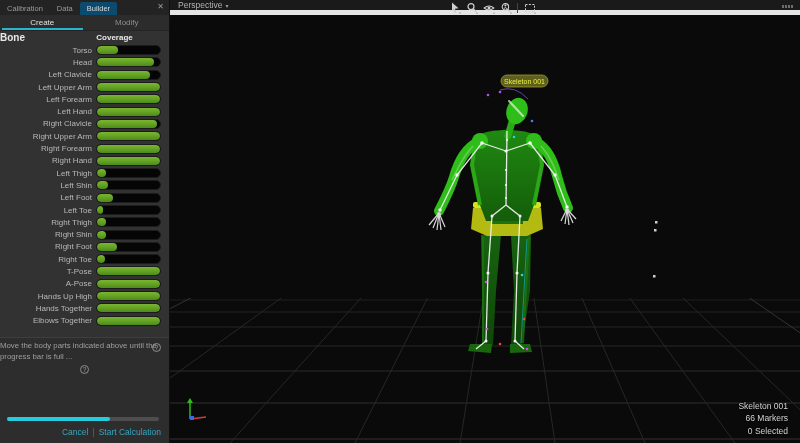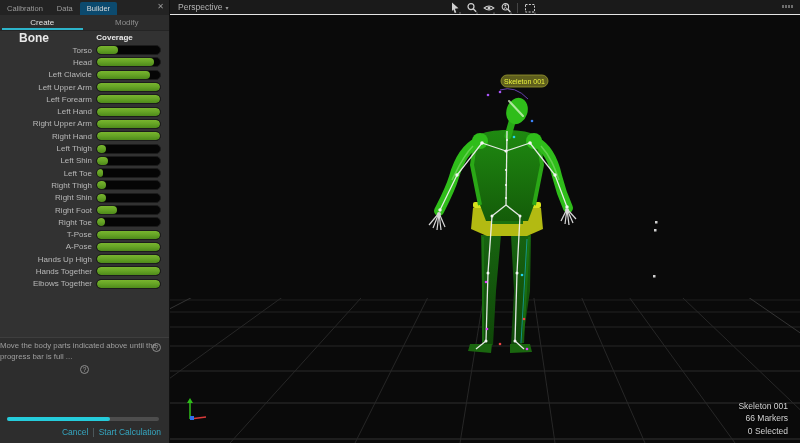--- a/index.html
+++ b/index.html
@@ -10,21 +10,21 @@
   .sidebar { width:170px; height:443px; background:#323232; display:flex; flex-direction:column; border-right:1px solid #101010; }
   .tabbar { height:15px; background:#232323; display:flex; align-items:flex-end; position:relative; flex:0 0 15px; }
   .tab { padding:2px 7px; font-size:7.5px; color:#9b9b9b; cursor:default; }
   .tab.active { background:#0c4a6e; color:#d8d8d8; border-radius:2px 2px 0 0; }
   .close-x { position:absolute; right:5px; top:2px; color:#9a9a9a; font-size:8px; }
   .subtabs { height:16px; display:flex; background:#2c2c2c; flex:0 0 16px; border-bottom:1px solid #242424;}
   .subtab { flex:1; text-align:center; line-height:15px; font-size:8px; color:#8d8d8d; position:relative; }
   .subtab.active { color:#e2e2e2; }
   .subtab.active::after { content:""; position:absolute; left:2px; right:2px; bottom:0; height:2px; background:#2db4ca; }
   .colheads { height:13px; display:flex; align-items:center; flex:0 0 13px; }
-  .colheads .col-bone { width:68px; text-align:center; font-size:12px; font-weight:bold; color:#e8e8e8; }
+  .colheads .col-bone { width:68px; font-size:10px; font-weight:bold; color:#e8e8e8; }
   .colheads .col-cov { flex:1; text-align:center; font-size:8px; font-weight:bold; color:#e8e8e8; padding-right:8px; }
   .rows { flex:1; overflow:hidden; }
   .row { display:flex; align-items:center; height:12.3px;margin-left:32px; }
   .row-label { width:64px; padding-right:4px; text-align:right; font-size:8px; color:#b8b8b8; white-space:nowrap; }
   .bar { flex:1; margin-right:8px; height:10px; background:#050505; border:1px solid #1c1c1c; border-radius:5px; position:relative; overflow:hidden; }
   .bar-fill { position:absolute; left:0; top:0; bottom:0; border-radius:4px; background:linear-gradient(180deg,#79b52f 0%,#67a526 45%,#4e8a1a 100%); }
 
   .info-panel { flex:0 0 106px; background:#2d2d2d; border-top:1px solid #3e3e3e; position:relative; }
   .help-circle { width:9px; height:9px; border:1px solid #8f8f8f; border-radius:50%; color:#9f9f9f; font-size:6.5px; line-height:8px; text-align:center; }
   .help-tr { position:absolute; top:5px; right:8px; }
@@ -32,21 +32,21 @@
   .rom-title { margin-top:13px; text-align:center; font-size:9px; font-weight:bold; color:#efefef; }
   .rom-body { margin-top:3px; padding:0 0; font-size:7.8px; line-height:1.35; color:#9f9f9f; }
   .rom-progress { position:absolute; left:7px; right:10px; bottom:22px; height:4px; background:#4d4d4d; border-radius:2px; }
   .rom-progress-fill { height:100%; background:#25ccdb; border-radius:2px; }
   .actions { position:absolute; right:8px; bottom:6px; font-size:8.5px;margin-top:28px; }
   .btn-cancel,.btn-start { color:#35a6c0; cursor:pointer; }
   .action-sep { color:#5a6a6e; margin:0 4px; }
 
   
   .viewport { flex:1; position:relative; background:#0a0a0a; }
-  .vp-topbar { height:15px; background:#1a1a1a; border-bottom:1px solid #e5e5e5; position:relative; display:flex; align-items:center; }
+  .vp-topbar { height:15px; background:#1a1a1a; border-bottom:5px solid #e5e5e5; position:relative; display:flex; align-items:center; }
   .view-select { margin-left:8px; font-size:8.5px; color:#b2b2b2; display:flex; align-items:center; gap:3px; }
   .view-caret { font-size:6px; color:#9a9a9a; }
   .vp-tools { position:absolute; left:278px; top:1px; display:flex; align-items:center; gap:4px; height:13px; }
   .tool { width:13px; height:13px; display:flex; align-items:center; justify-content:center; }
   .tool-sep { width:1px; height:10px; background:#454545; margin:0 1px; }
   .grip { position:absolute; right:7px; top:5px; display:flex; gap:1px; }
   .grip i { display:block; width:2px; height:3px; background:#6d6d6d; }
   .scene { position:absolute; left:0; top:15px; }
   .status { position:absolute; right:12px; bottom:6px; text-align:right; font-size:8.5px; color:#d4d4d4; line-height:12.5px; text-shadow:0 0 2px #000; }
 </style>
@@ -101,41 +101,59 @@
             <div class="bar-fill" style="width: 100%;"></div>
           </div>
         </div>
         <div class="row">
           <div class="row-label">Left Hand</div>
           <div class="bar">
             <div class="bar-fill" style="width: 100%;"></div>
           </div>
         </div>
         <div class="row">
+          <div class="row-label">Right Clavicle</div>
+          <div class="bar">
+            <div class="bar-fill" style="width: 95%;"></div>
+          </div>
+        </div>
+        <div class="row">
           <div class="row-label">Right Upper Arm</div>
           <div class="bar">
             <div class="bar-fill" style="width: 100%;"></div>
           </div>
         </div>
         <div class="row">
+          <div class="row-label">Right Forearm</div>
+          <div class="bar">
+            <div class="bar-fill" style="width: 100%;"></div>
+          </div>
+        </div>
+        <div class="row">
           <div class="row-label">Right Hand</div>
           <div class="bar">
             <div class="bar-fill" style="width: 100%;"></div>
           </div>
         </div>
         <div class="row">
           <div class="row-label">Left Thigh</div>
           <div class="bar">
             <div class="bar-fill" style="width: 15%;"></div>
           </div>
         </div>
         <div class="row">
           <div class="row-label">Left Shin</div>
           <div class="bar">
             <div class="bar-fill" style="width: 18%;"></div>
+          </div>
+        </div>
+        <div class="row">
+          <div class="row-label">Left Foot</div>
+          <div class="bar">
+            <div class="bar-fill" style="width: 25%;"></div>
           </div>
         </div>
         <div class="row">
           <div class="row-label">Left Toe</div>
           <div class="bar">
             <div class="bar-fill" style="width: 10%;"></div>
           </div>
         </div>
         <div class="row">
           <div class="row-label">Right Thigh</div>

